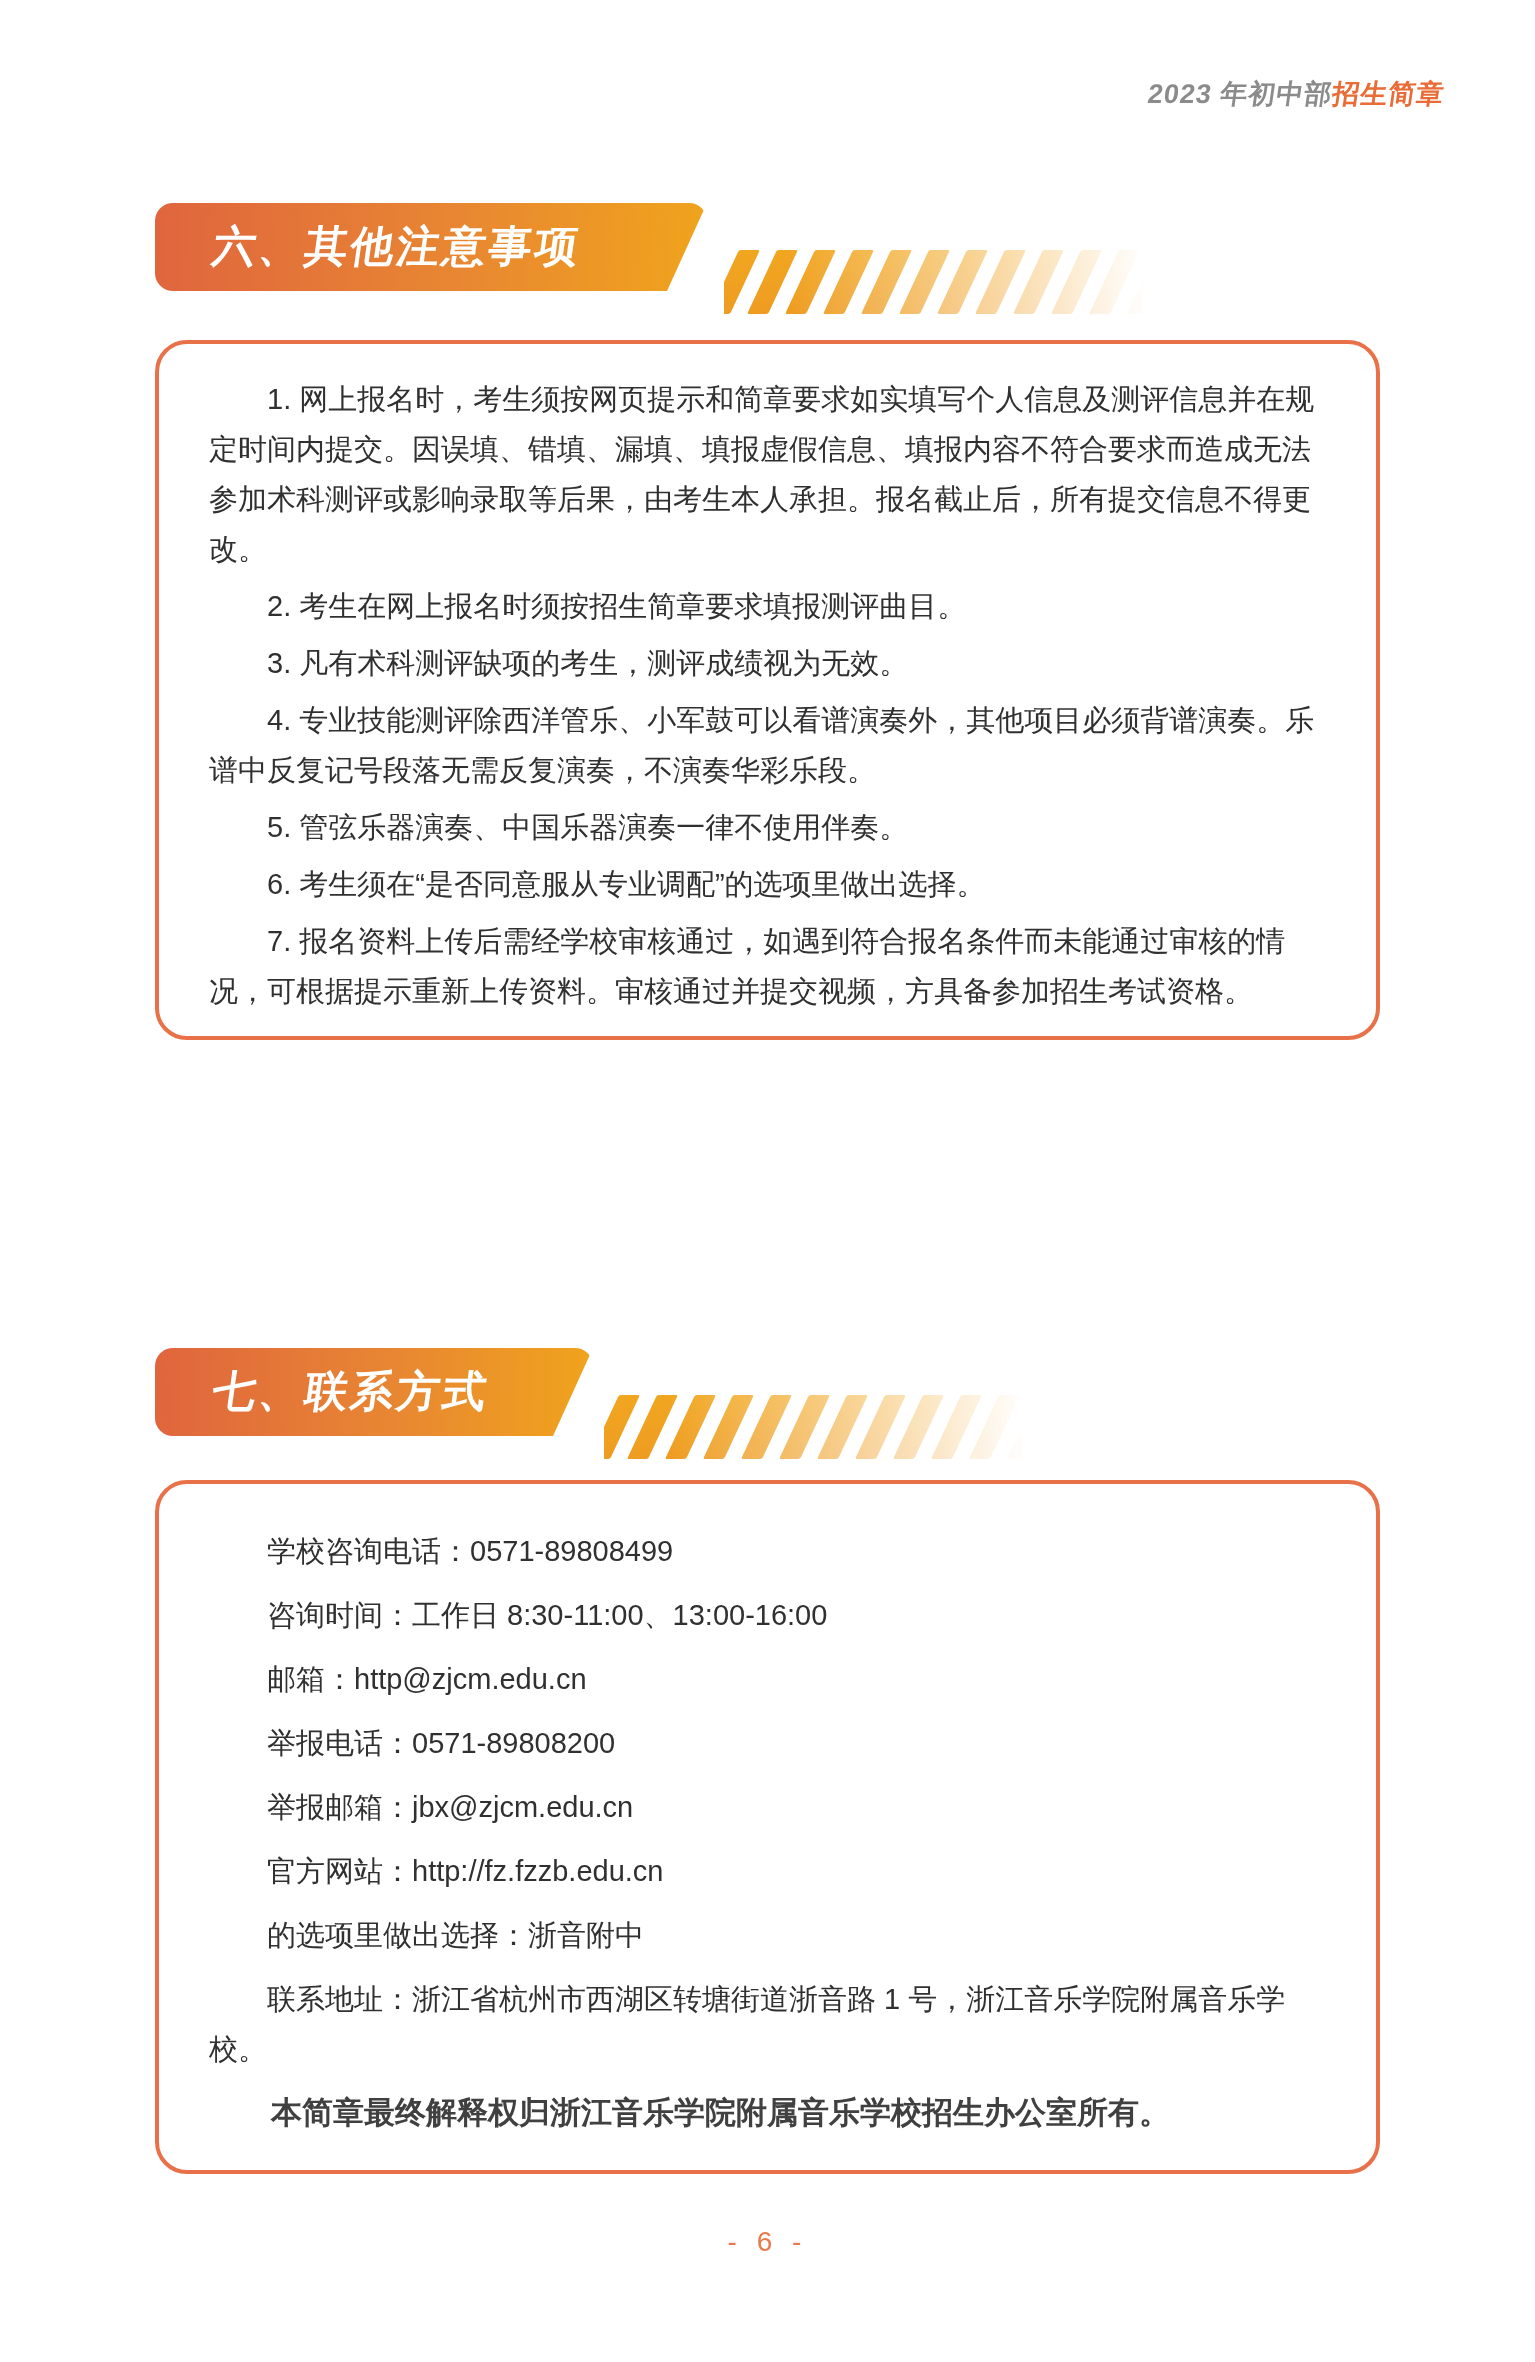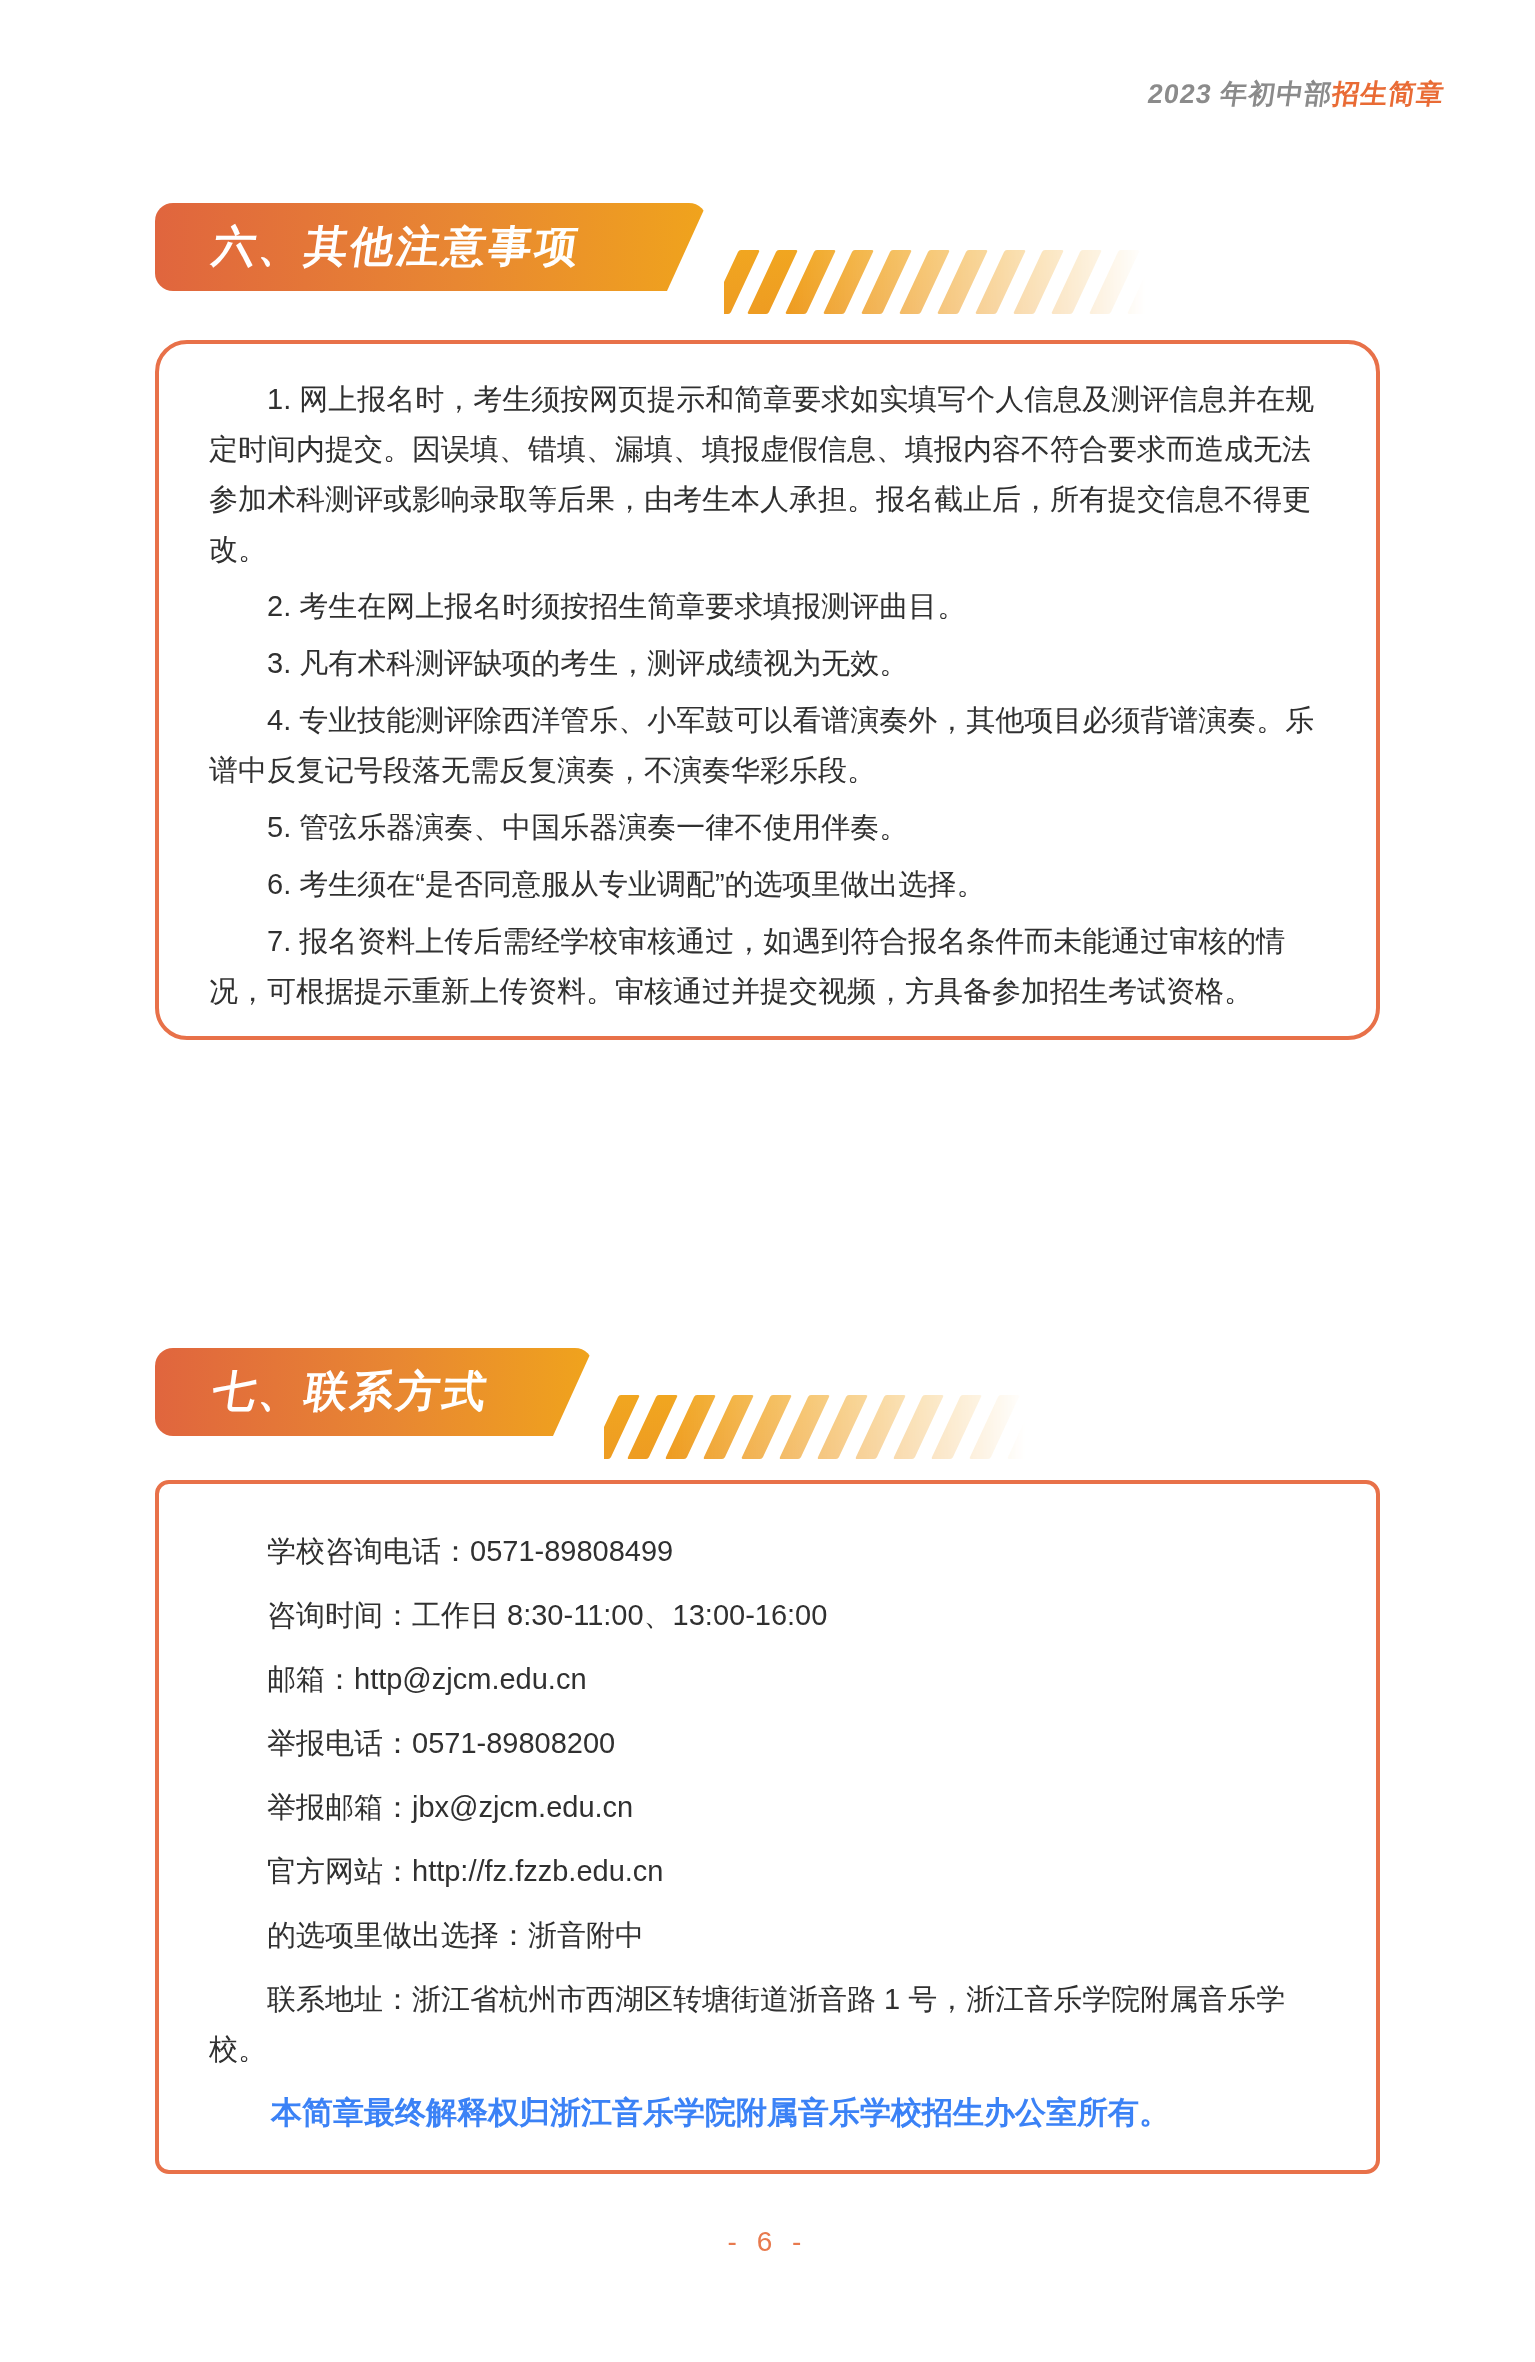--- a/index.html
+++ b/index.html
@@ -73,21 +73,21 @@
   .box{
     position:absolute;
     left:155px;
     width:1225px;
     box-sizing:border-box;
     border:4px solid #e87149;
     border-radius:32px;
     background:#ffffff;
   }
   .box1{top:340px;padding:30px 50px 20px 50px;}
-  .box2{top:1480px;padding:42px 50px 24px 50px;border-radius:14px;}
+  .box2{top:1480px;padding:42px 50px 24px 50px;}
 
   .box1 p{
     margin:0 0 7px 0;
     font-size:29px;
     line-height:50px;
     text-indent:2em;
     color:#303030;
   }
   .box1 p:last-child{margin-bottom:0;}
 
@@ -97,21 +97,21 @@
     line-height:50px;
     text-indent:2em;
     color:#303030;
   }
   .final-note{
     margin:8px 0 8px 0;
     font-size:31px;
     line-height:50px;
     text-indent:2em;
     font-weight:bold;
-    color:#3b82f6;
+    color:#404040;
   }
 
   
   .footer{
     position:absolute;
     top:2226px;
     left:0;
     width:100%;
     text-align:center;
     font-size:28px;

